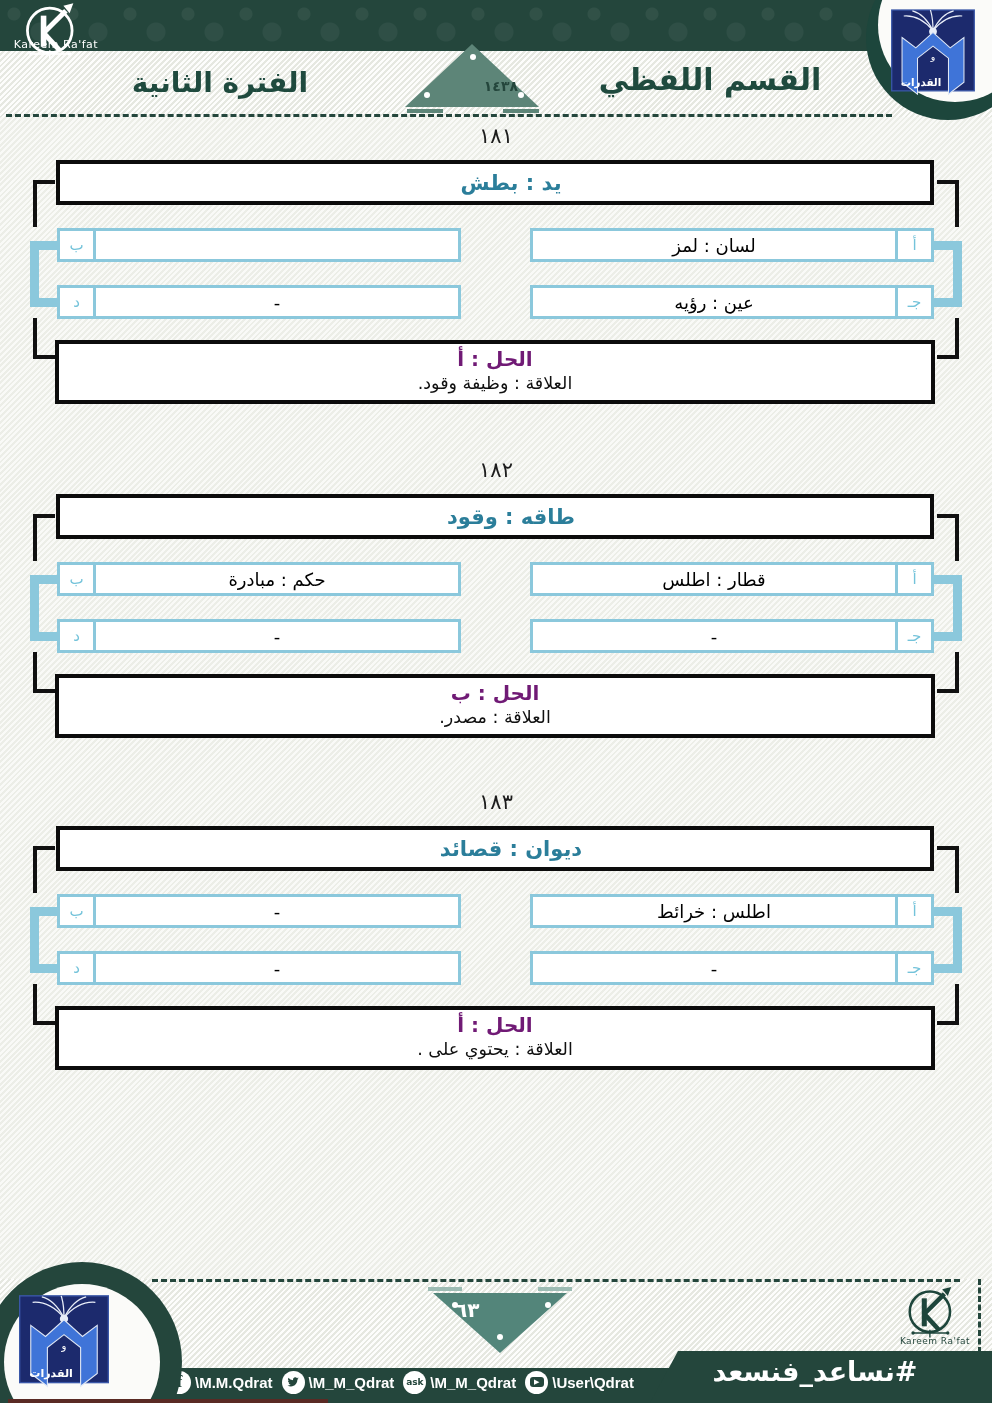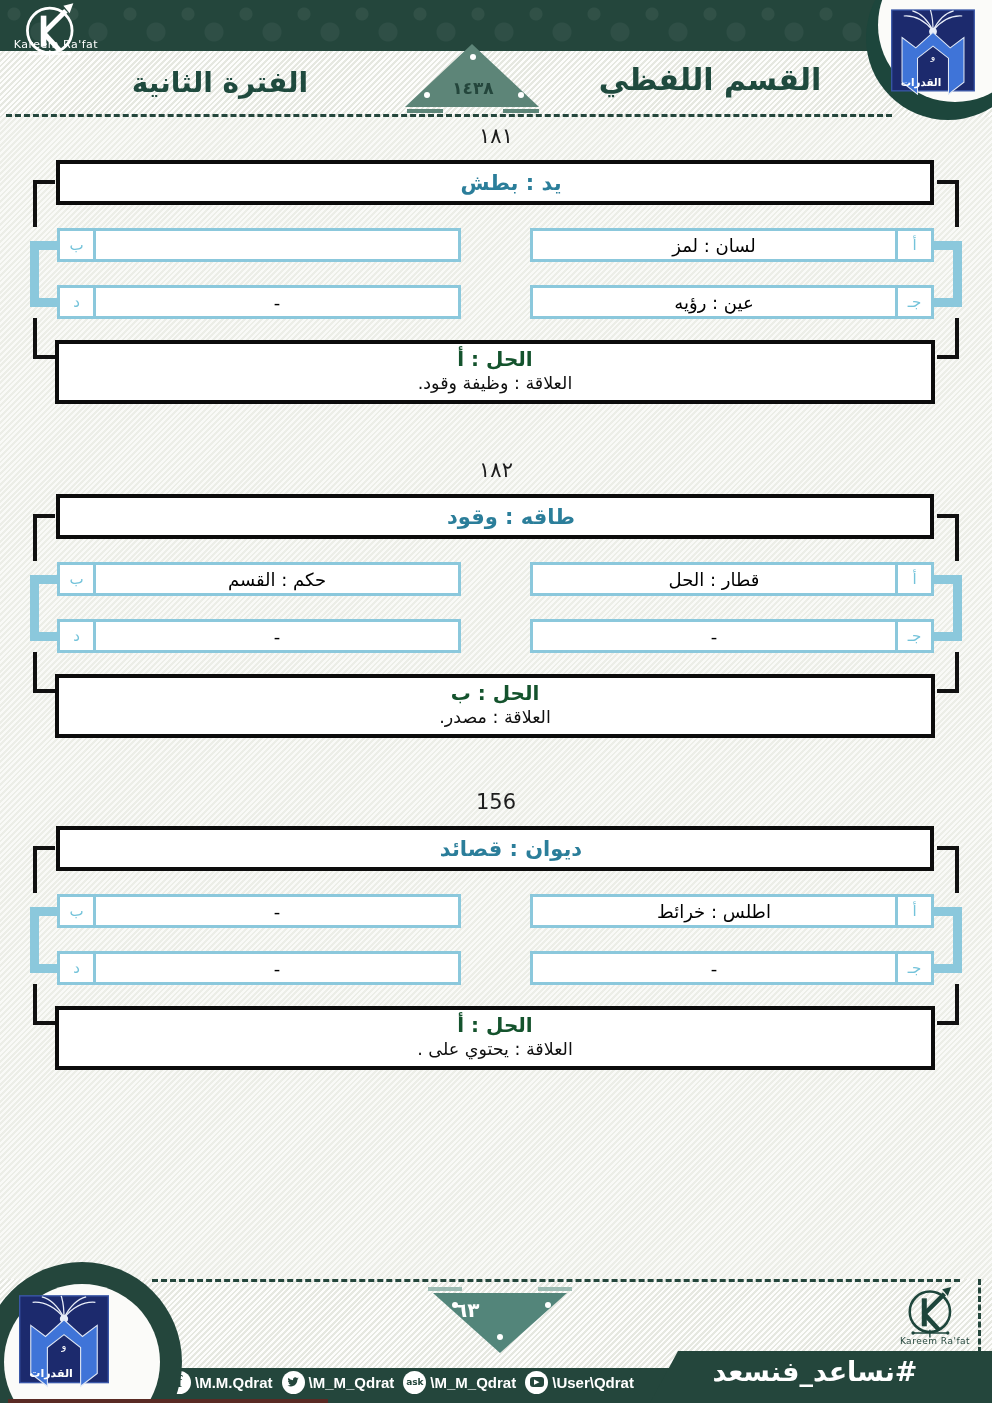--- a/index.html
+++ b/index.html
@@ -21,21 +21,21 @@
         background:#f6f6f2;
         background-image:repeating-linear-gradient(135deg,rgba(255,255,255,.8) 0 2px,rgba(214,218,208,.5) 2px 4px);}
   .dash-head{left:6px;top:114px;width:886px;border-top:3px dashed #24463c;}
   .h-title{color:#1f4a3e;font-weight:bold;text-align:center;}
   .title-right{left:565px;top:62px;width:290px;font-size:30px;}
   .title-left{left:95px;top:66px;width:250px;font-size:28px;}
 
   .tri-up{left:405px;top:44px;width:0;height:0;
           border-left:67px solid transparent;border-right:67px solid transparent;
           border-bottom:63px solid #5d8578;}
-  .tri-year{left:428px;top:78px;width:90px;text-align:center;color:#24463c;font-size:17px;font-weight:bold;}
+  .tri-year{left:428px;top:78px;width:90px;color:#24463c;font-size:14px;font-weight:bold;}
   .dot{width:6px;height:6px;border-radius:50%;background:#fff;}
   .tri-underline{height:4px;background:#5d8578;}
 
   .klogo-tl{left:20px;top:2px;width:62px;height:62px;}
   .brand-tl{left:2px;top:38px;width:108px;text-align:center;color:#fff;font-size:11px;letter-spacing:.5px;}
 
   .circ-dark{left:866px;top:-44px;width:164px;height:164px;border-radius:50%;background:#1d463c;}
   .circ-white{left:878px;top:-52px;width:154px;height:154px;border-radius:50%;background:#fbfbf9;}
   .logo-sq-tr{left:890px;top:8px;width:86px;height:90px;}
 
@@ -47,21 +47,21 @@
   .qtop-text{color:#2b7e9a;font-weight:bold;font-size:21px;}
   .opt{background:#fff;border:3px solid #8bc8dc;box-sizing:border-box;display:flex;height:34px;width:404px;}
   .pos-a{left:530px;top:104px;} .pos-b{left:57px;top:104px;}
   .pos-j{left:530px;top:161px;} .pos-d{left:57px;top:161px;}
   .opt-text{flex:1;display:flex;align-items:center;justify-content:center;font-size:18px;color:#000;}
   .opt-label{width:33px;display:flex;align-items:center;justify-content:center;color:#74c3da;font-size:15px;}
   .lab-right{border-left:3px solid #8bc8dc;}
   .lab-left{border-right:3px solid #8bc8dc;}
   .qans{left:55px;top:216px;width:880px;height:64px;background:#fff;border:4.5px solid #0c0c0c;
         box-sizing:border-box;text-align:center;}
-  .ans-line{margin-top:3px;color:#14532d;font-weight:bold;font-size:20px;}
+  .ans-line{margin-top:3px;color:#701a75;font-weight:bold;font-size:20px;}
   .rel-line{margin-top:2px;color:#101010;font-size:17.5px;}
   .bk{box-sizing:border-box;}
   .bk-tl{left:33px;top:56px;width:22px;height:47px;border-left:4px solid #111;border-top:4px solid #111;}
   .bk-bl{left:33px;top:194px;width:22px;height:41px;border-left:4px solid #111;border-bottom:4px solid #111;}
   .bk-tr{left:937px;top:56px;width:22px;height:47px;border-right:4px solid #111;border-top:4px solid #111;}
   .bk-br{left:937px;top:194px;width:22px;height:41px;border-right:4px solid #111;border-bottom:4px solid #111;}
   .bk-blue-l{left:30px;top:117px;width:28px;height:66px;border:9px solid #8bc8dc;border-right:none;box-sizing:border-box;}
   .bk-blue-r{left:934px;top:117px;width:28px;height:66px;border:9px solid #8bc8dc;border-left:none;box-sizing:border-box;}
 
   
@@ -185,43 +185,43 @@
     <div class="abs qtop">
       <span class="qtop-text ar">طاقه : وقود</span>
     </div>
     <div class="abs bk bk-tl"></div>
     <div class="abs bk bk-tr"></div>
     <div class="abs bk bk-bl"></div>
     <div class="abs bk bk-br"></div>
     <div class="abs bk-blue-l"></div>
     <div class="abs bk-blue-r"></div>
     <div class="abs opt pos-a">
-      <div class="opt-text ar">قطار : الحل</div>
+      <div class="opt-text ar">قطار : اطلس</div>
       <div class="opt-label lab-right ar">أ</div>
     </div>
     <div class="abs opt pos-b">
       <div class="opt-label lab-left ar">ب</div>
-      <div class="opt-text ar">حكم : القسم</div>
+      <div class="opt-text ar">حكم : مبادرة</div>
     </div>
     <div class="abs opt pos-j">
       <div class="opt-text ar">-</div>
       <div class="opt-label lab-right ar">جـ</div>
     </div>
     <div class="abs opt pos-d">
       <div class="opt-label lab-left ar">د</div>
       <div class="opt-text ar">-</div>
     </div>
     <div class="abs qans">
       <div class="ans-line ar">الحل : ب</div>
       <div class="rel-line ar">العلاقة : مصدر.</div>
     </div>
   </section>
 
   <section class="abs qblock" style="top:790px;">
-    <div class="abs qnum ar">156</div>
+    <div class="abs qnum ar">١٨٣</div>
     <div class="abs qtop">
       <span class="qtop-text ar">ديوان : قصائد</span>
     </div>
     <div class="abs bk bk-tl"></div>
     <div class="abs bk bk-tr"></div>
     <div class="abs bk bk-bl"></div>
     <div class="abs bk bk-br"></div>
     <div class="abs bk-blue-l"></div>
     <div class="abs bk-blue-r"></div>
     <div class="abs opt pos-a">

